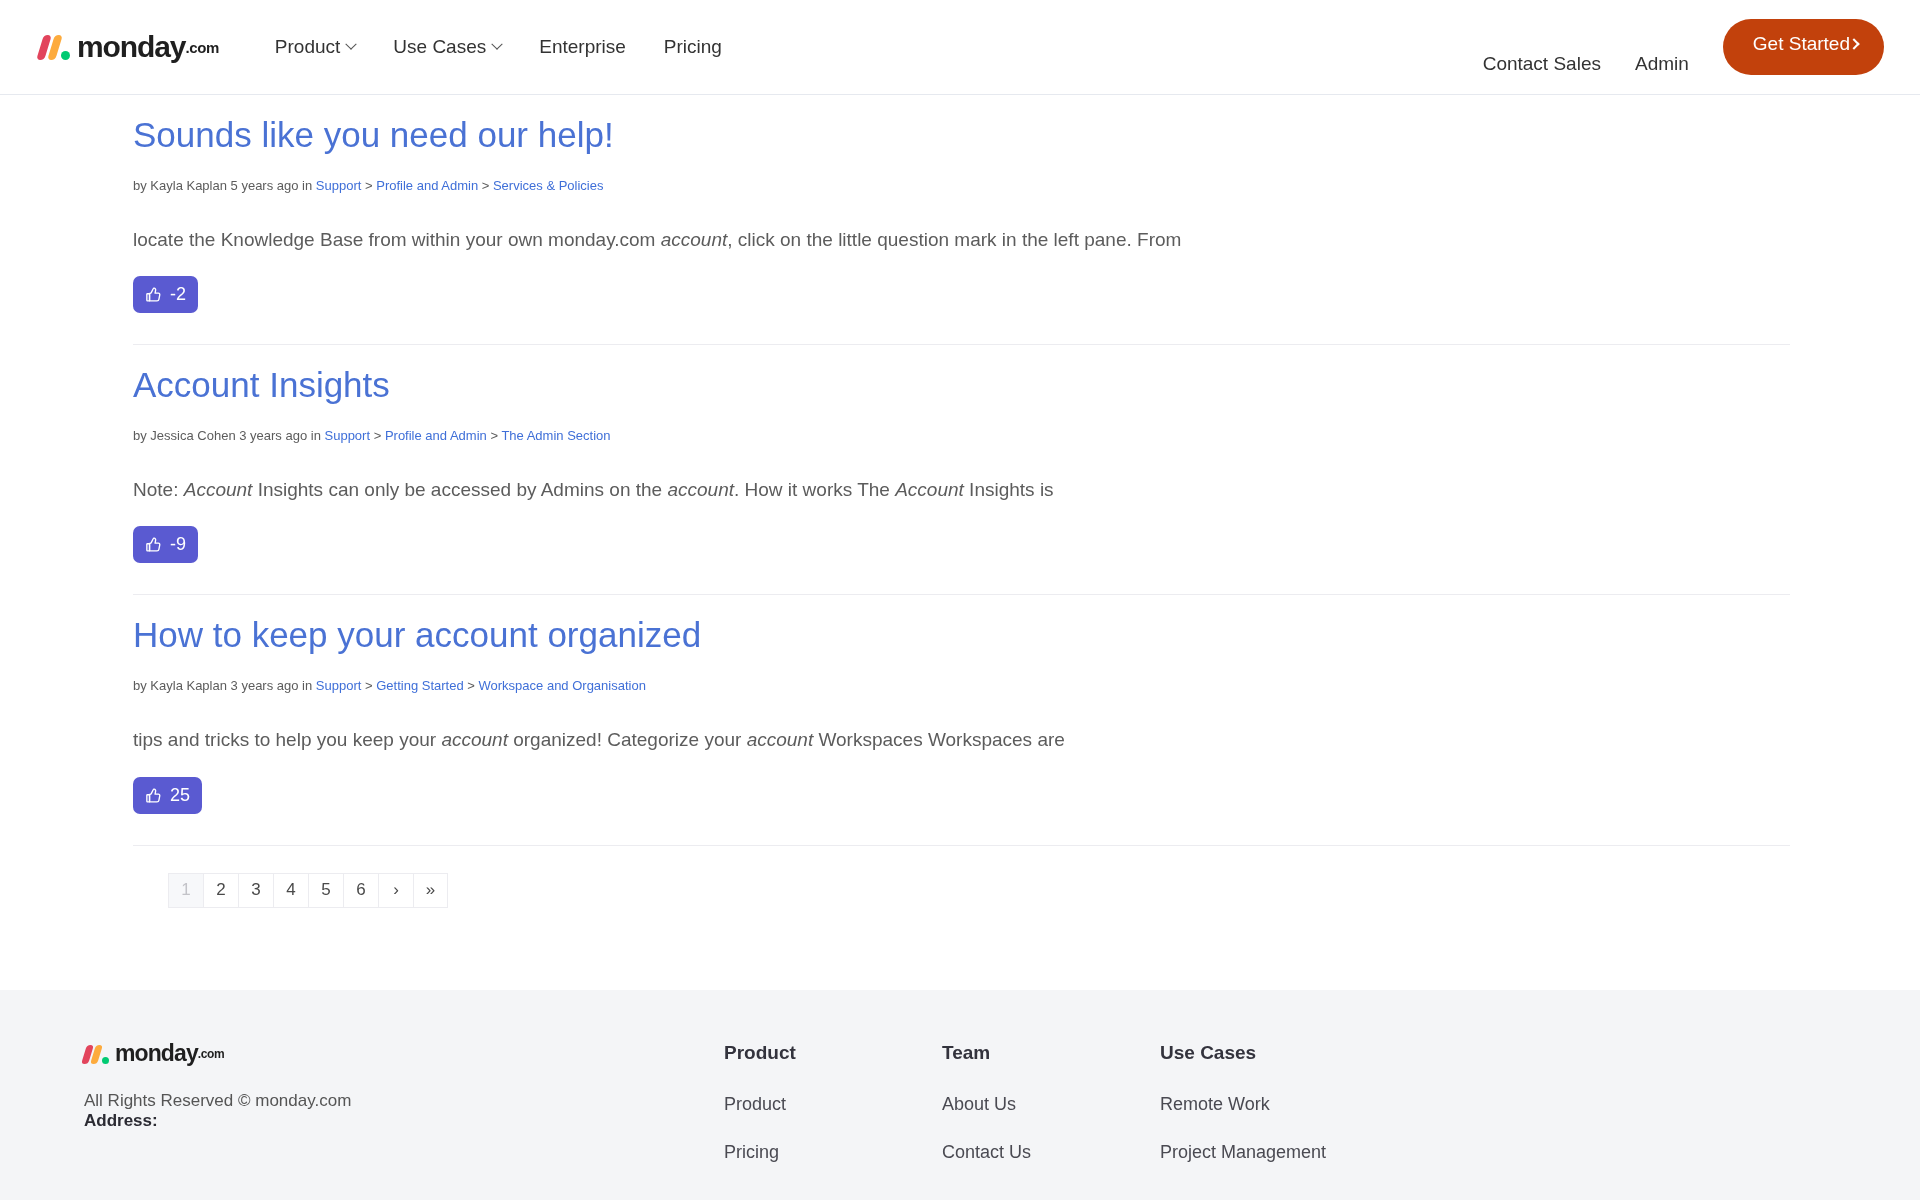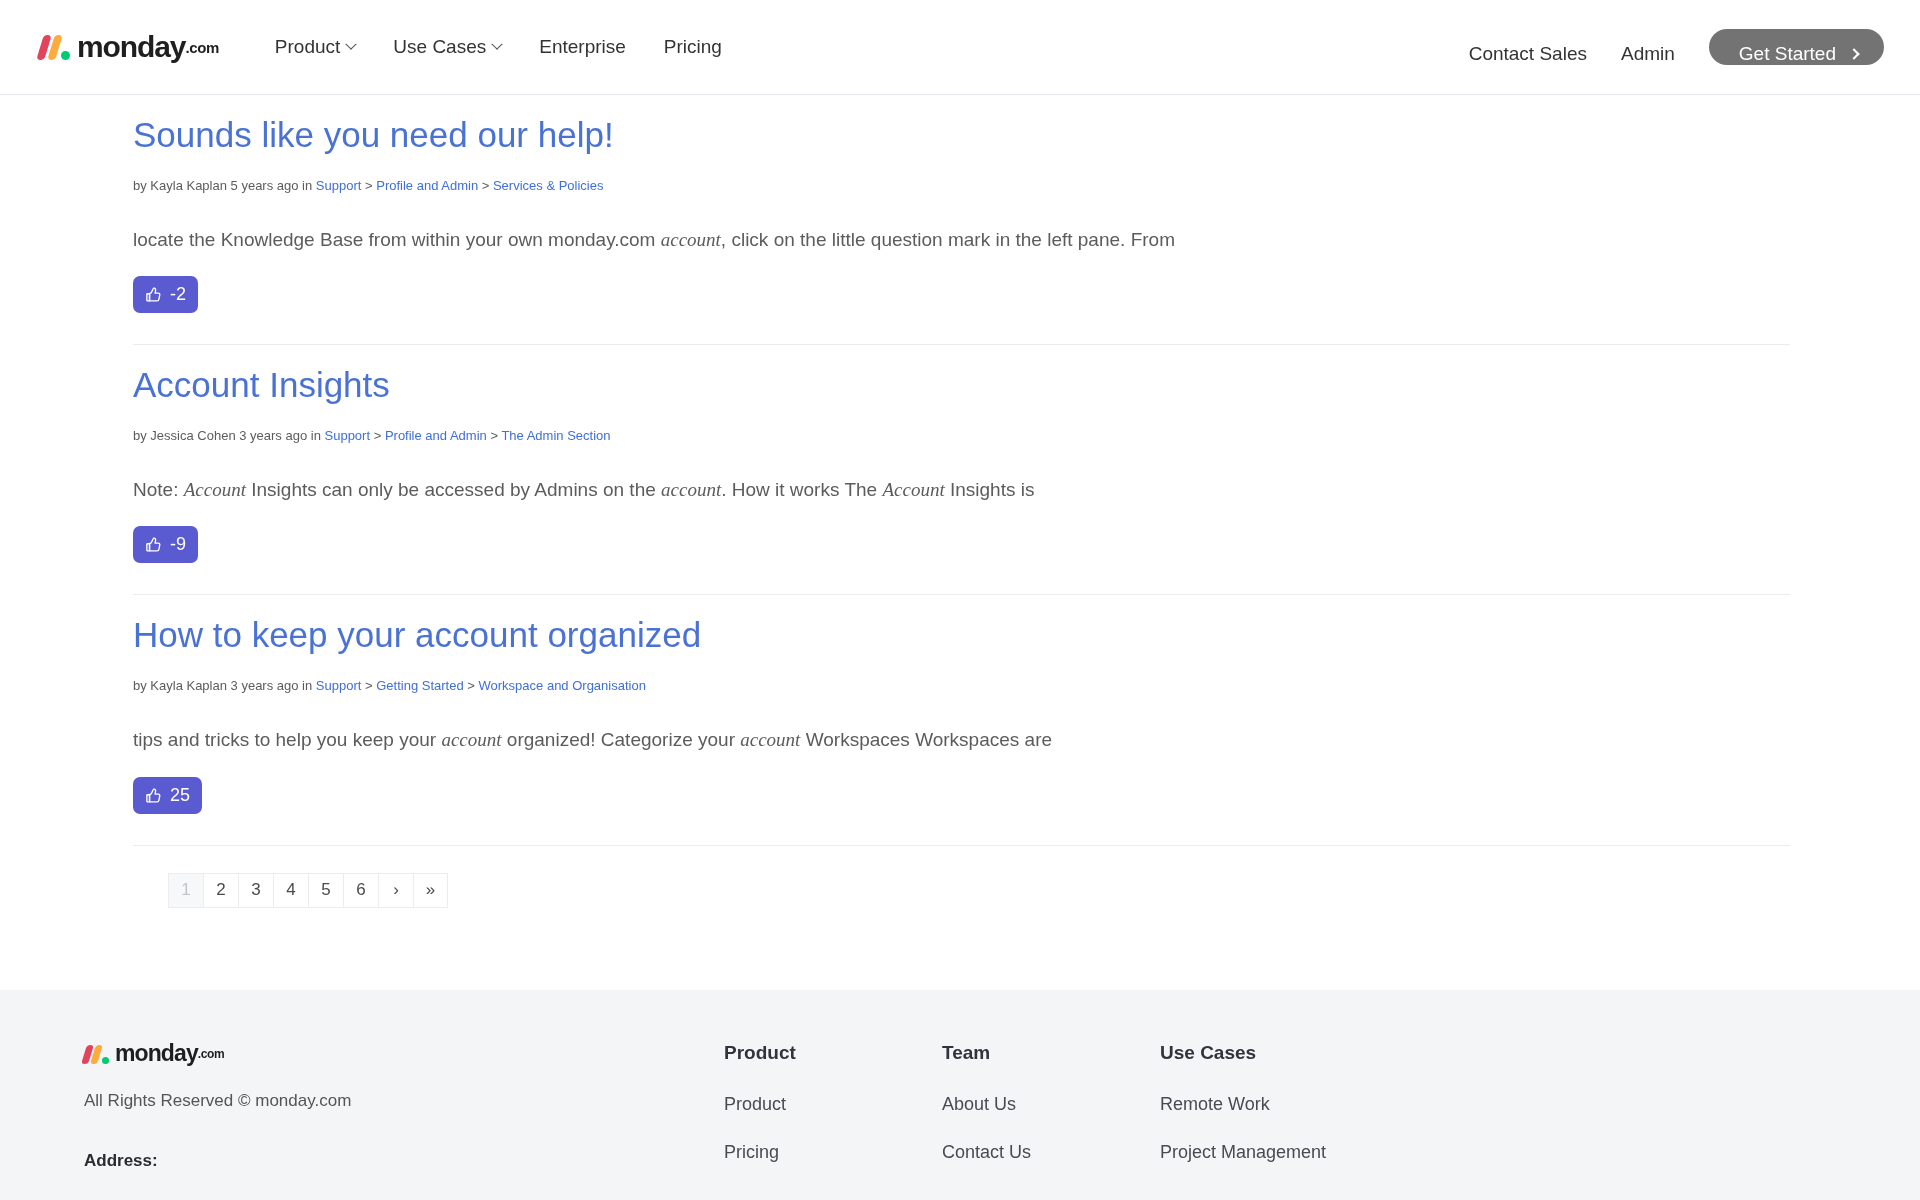--- a/index.html
+++ b/index.html
@@ -46,23 +46,23 @@
   .caret {
     width: 8px; height: 8px; border-right: 1.6px solid #555; border-bottom: 1.6px solid #555;
     transform: rotate(45deg) translate(-2px,-2px); display: inline-block;
   }
 
   .header-right {
     margin-left: auto; display: flex; align-items: flex-end; gap: 34px;
   }
   .header-link { font-size: 19px; color: #333333; cursor: pointer; white-space: nowrap; }
   .cta-button {
-    background: #737373; color: #ffffff; border: none; border-radius: 28px;
-    font-size: 19px; font-family: inherit; padding: 14px 26px 0 30px;
-    display: flex; align-items: center; gap: 14px; cursor: pointer; white-space: nowrap;
+    background: #c2410c; color: #ffffff; border: none; border-radius: 28px;
+    font-size: 19px; font-family: inherit; padding: 14px 26px 20px 30px;
+    display: flex; align-items: center; cursor: pointer; white-space: nowrap;
   }
   .cta-chevron {
     width: 8px; height: 8px; border-right: 2px solid #fff; border-top: 2px solid #fff;
     transform: rotate(45deg); display: inline-block;
   }
 
   
   .content { padding: 0 0 0 133px; }
   .result { padding-top: 17px; }
   .result-title {
@@ -70,21 +70,21 @@
     display: inline-block; cursor: pointer;
   }
   .result-meta {
     margin-top: 19px; font-size: 13px; color: #5c5c5c; line-height: 1.4;
   }
   .result-meta a { color: #3f6fd8; text-decoration: none; cursor: pointer; }
   .sep { color: #5c5c5c; }
   .result-snippet {
     margin-top: 31px; font-size: 19px; color: #5c5c5c; line-height: 1.45;
   }
-  .result-snippet i { font-style: italic; font-family: Liberation Serif, serif; }
+  .result-snippet i { font-style: italic; }
   .vote-badge {
     margin-top: 23px; display: inline-flex; align-items: center; gap: 7px;
     background: #5a5ad1; color: #ffffff; border-radius: 7px;
     padding: 8px 12px 8px 11px; font-size: 18px; border: none;
     font-family: inherit; cursor: pointer;
   }
   .thumb-svg { display: block; }
   .divider {
     height: 1px; background: #ececf0; width: 1657px; margin-top: 31px;
   }
@@ -107,21 +107,21 @@
   }
   .footer-inner { display: flex; padding-left: 84px; }
   .footer-brand { width: 640px; }
   .footer-logo { display: flex; align-items: center; margin-bottom: 0; }
   .footer-logo .logo-mark { height: 20px; margin-right: 6px; }
   .footer-logo .bar { width: 6.5px; height: 19px; border-radius: 4px; }
   .footer-logo .dot { width: 7px; height: 7px; }
   .footer-logo .logo-word { font-size: 23px; letter-spacing: -0.9px; }
   .footer-logo .logo-tld { font-size: 12px; }
   .footer-rights { margin-top: 26px; font-size: 17px; color: #555555; }
-  .footer-address { margin-top: 40px; font-size: 17px; color: #2b2b33; font-weight: 700; }
+  .footer-address { font-size: 17px; color: #2b2b33; font-weight: 700; }
   .footer-col { width: 218px; }
   .footer-col.resources { width: auto; }
   .footer-col-title {
     font-size: 19px; font-weight: 700; color: #33333d; margin-bottom: 0;
   }
   .footer-link {
     display: block; font-size: 18px; color: #4a4a52; text-decoration: none;
     margin-top: 27px; cursor: pointer;
   }
   .footer-col-title + .footer-link { margin-top: 30px; }

